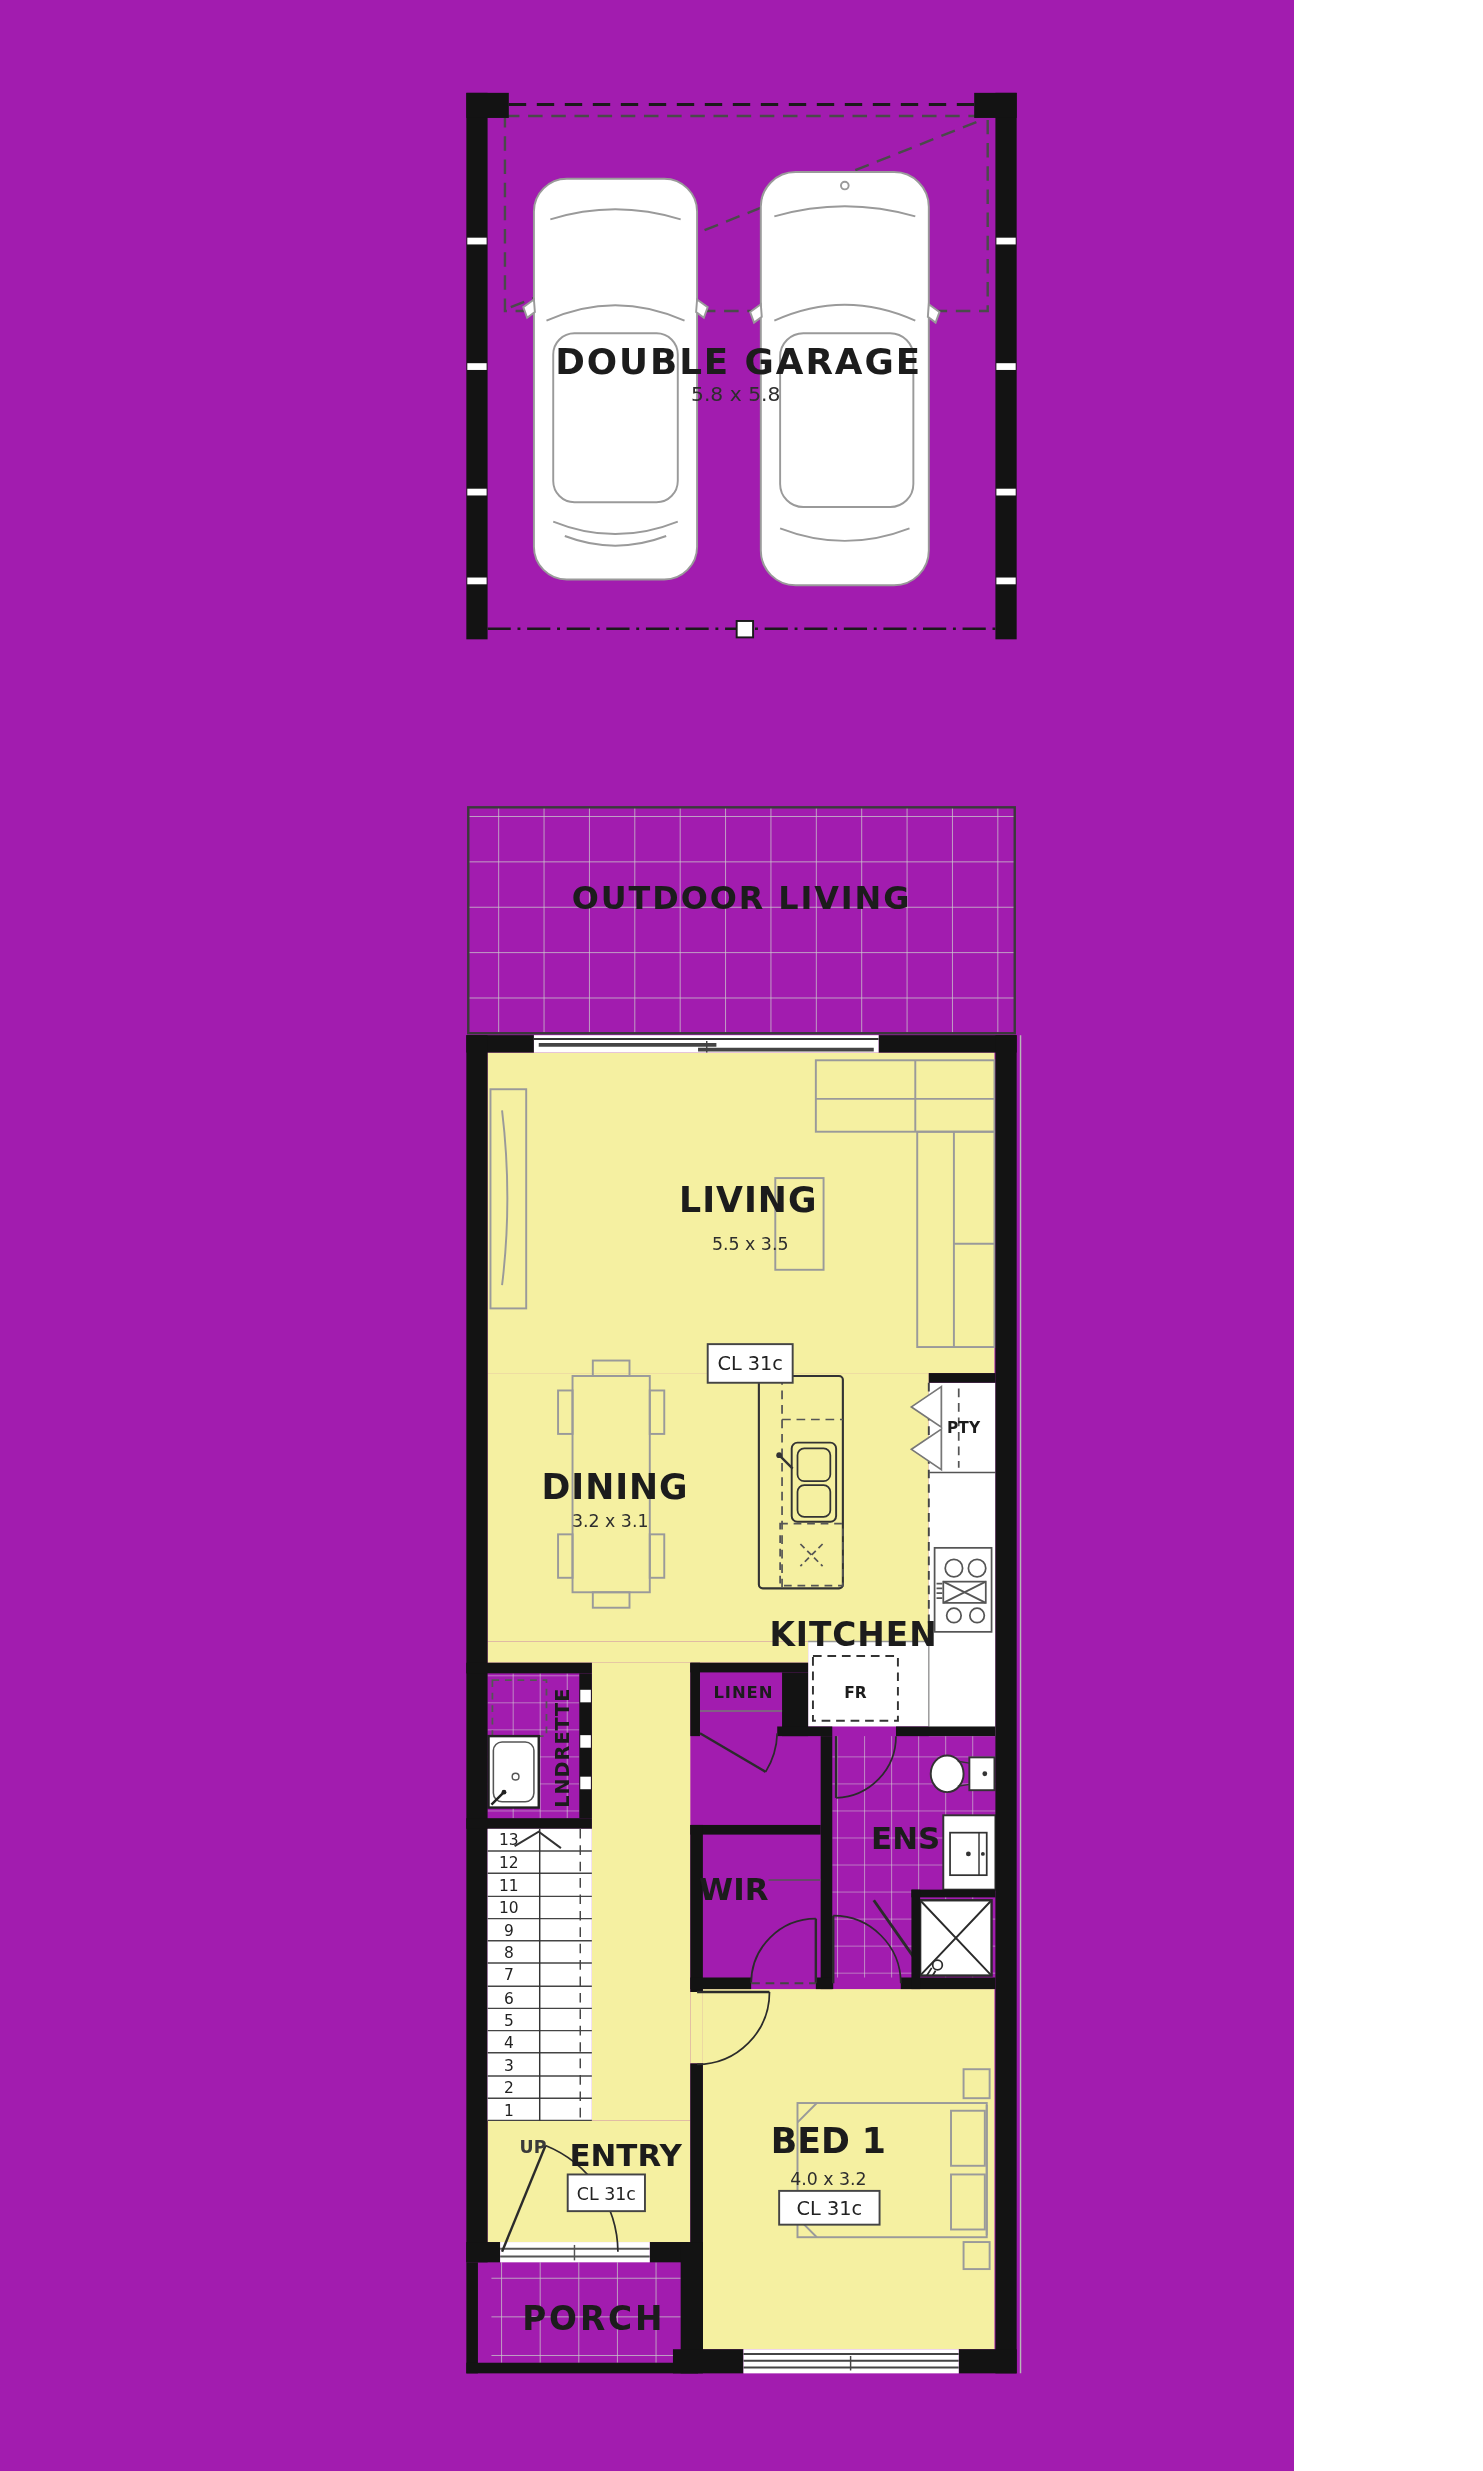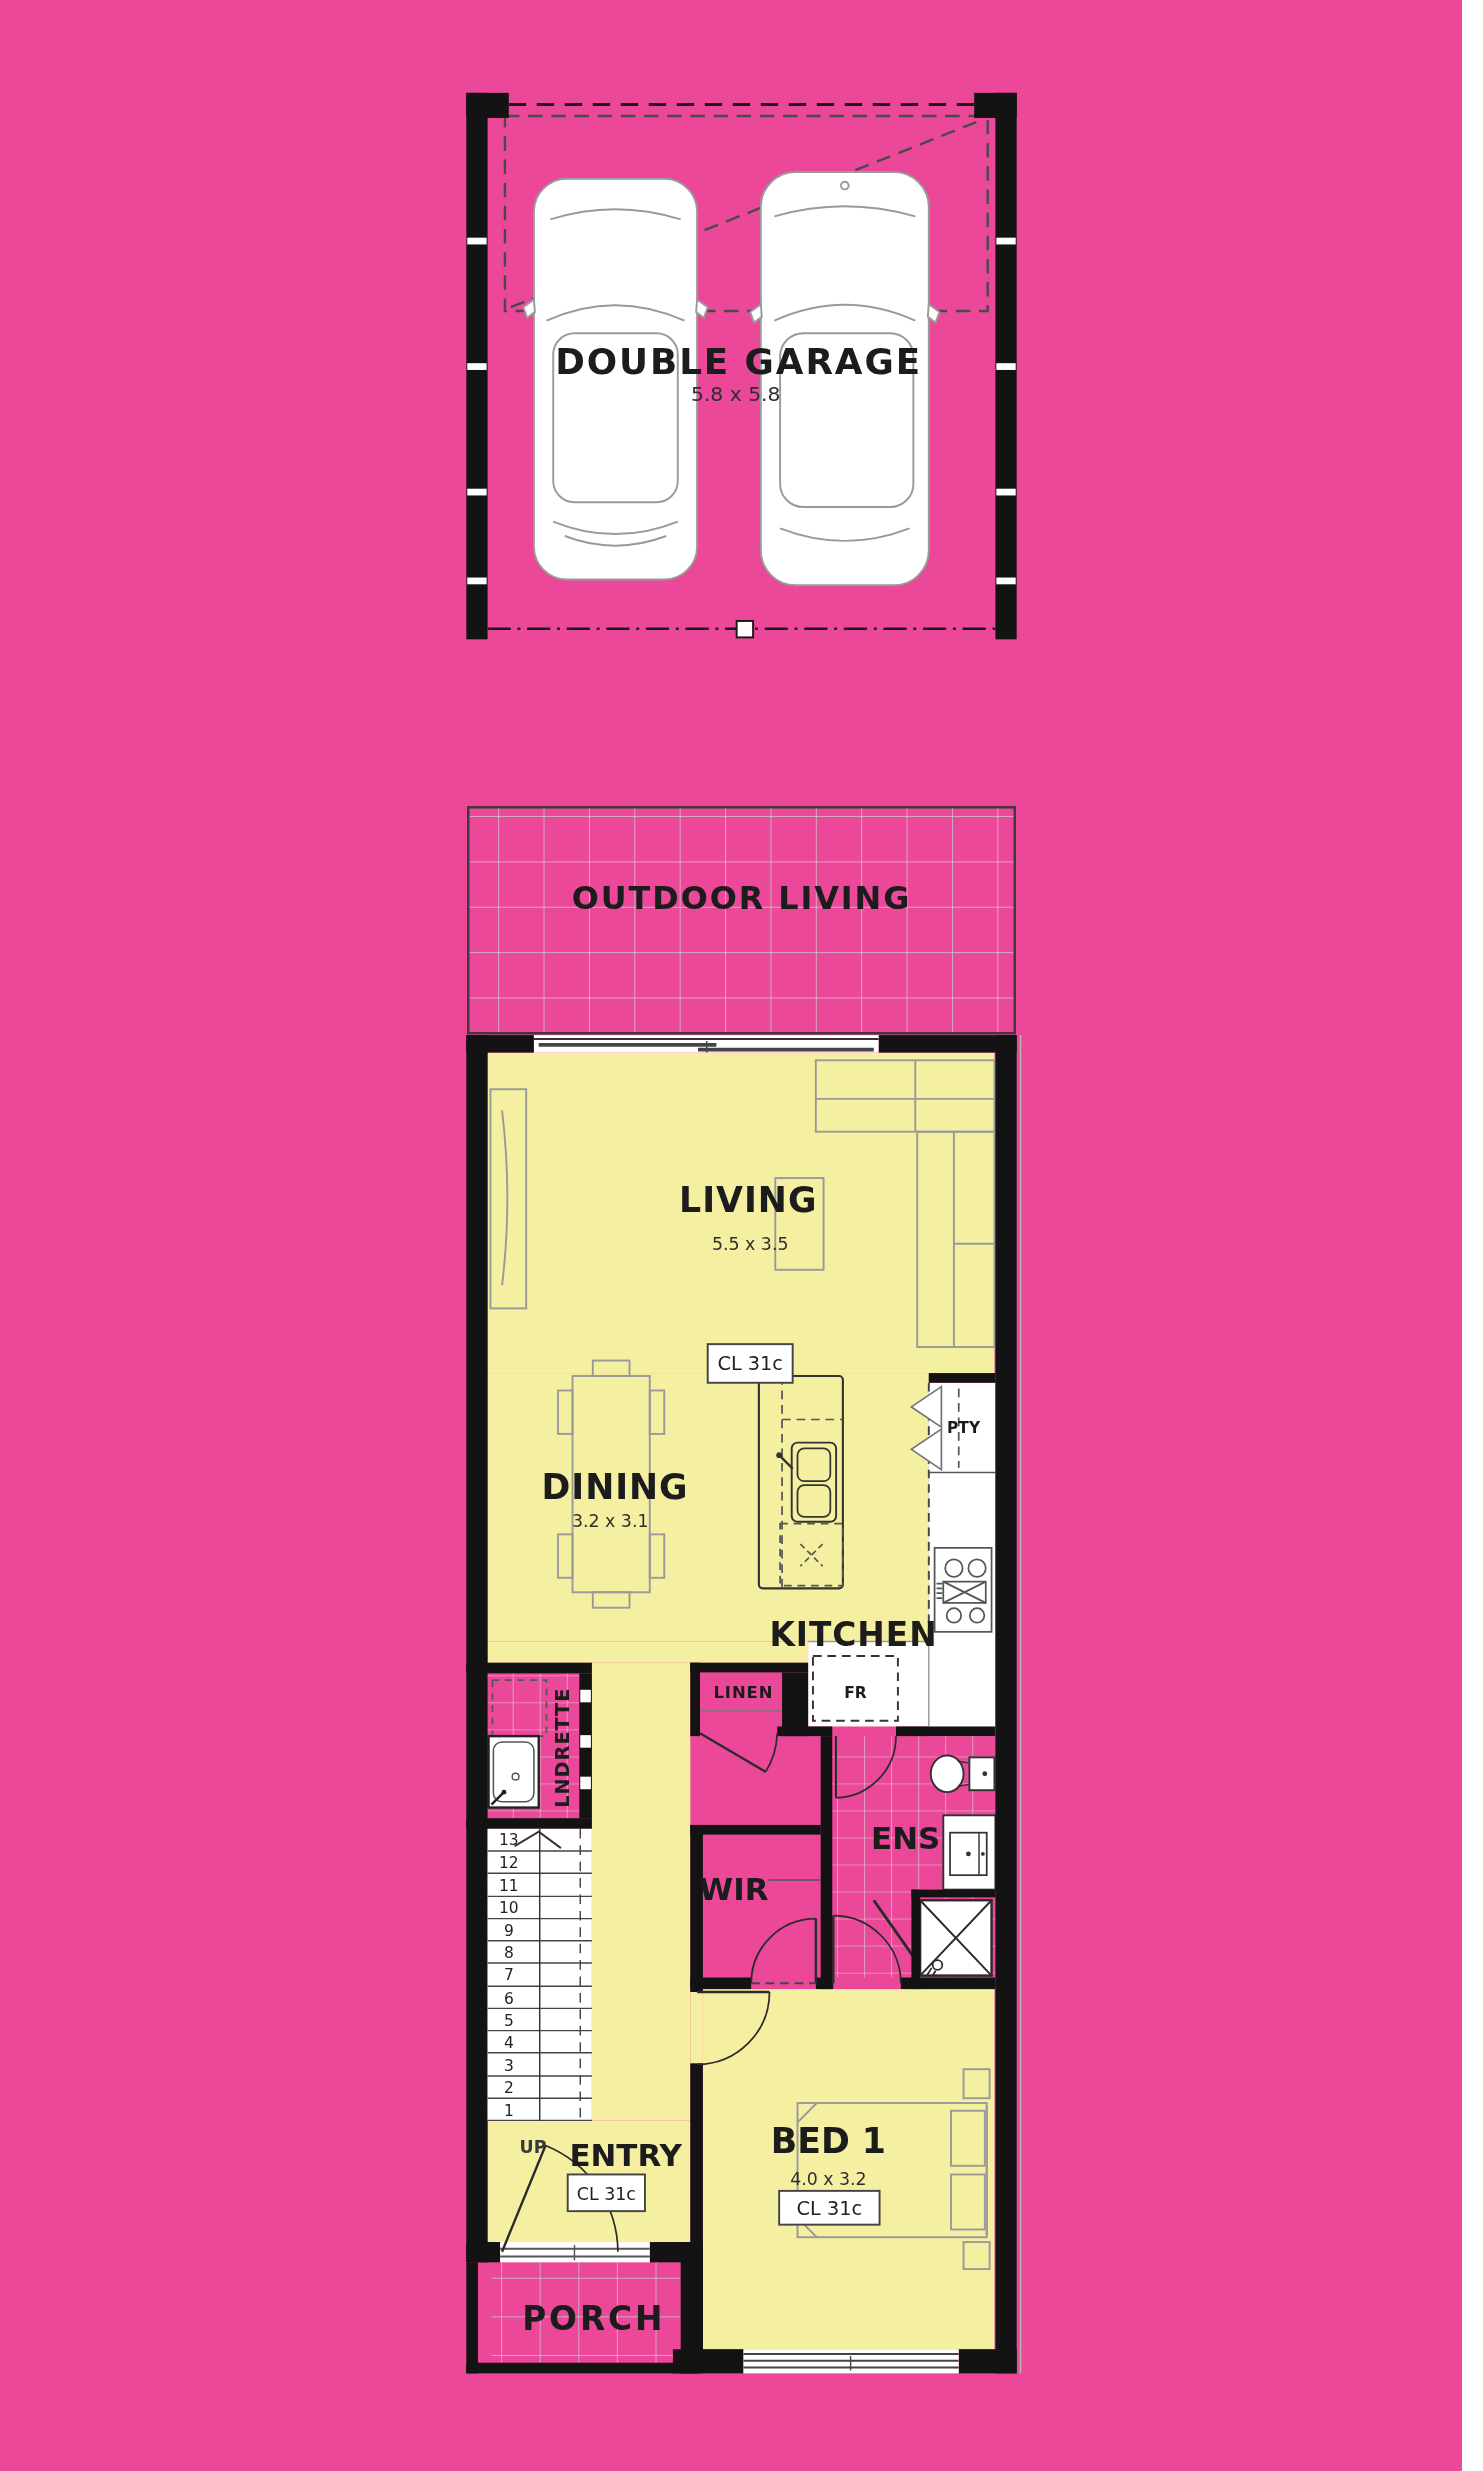--- a/index.html
+++ b/index.html
@@ -1,16 +1,16 @@
 <!DOCTYPE html>
 <html><head>
 <meta charset="utf-8">
 <style>
   html,body{margin:0;padding:0;background:#ffffff;}
-  .page{position:relative;width:1462px;height:2472px;background:#ec4899;font-family:"DejaVu Sans",sans-serif;}
+  .page{position:relative;width:1294px;height:2472px;background:#a21caf;font-family:"DejaVu Sans",sans-serif;}
   svg{display:block;}
   .room-label{font-family:"DejaVu Sans",sans-serif;font-weight:700;fill:#1c1c1c;}
   .room-size{font-family:"DejaVu Sans",sans-serif;font-weight:400;fill:#2e2e2e;}
   .cl-text{font-family:"DejaVu Sans",sans-serif;font-weight:400;fill:#222;}
   .small-label{font-family:"DejaVu Sans",sans-serif;font-weight:700;fill:#1c1c1c;}
   .step-num{font-family:"DejaVu Sans",sans-serif;font-weight:400;fill:#222;}
   .up-label{font-family:"DejaVu Sans",sans-serif;font-weight:600;fill:#3a3a3a;}
 </style>
 </head>
 <body>

